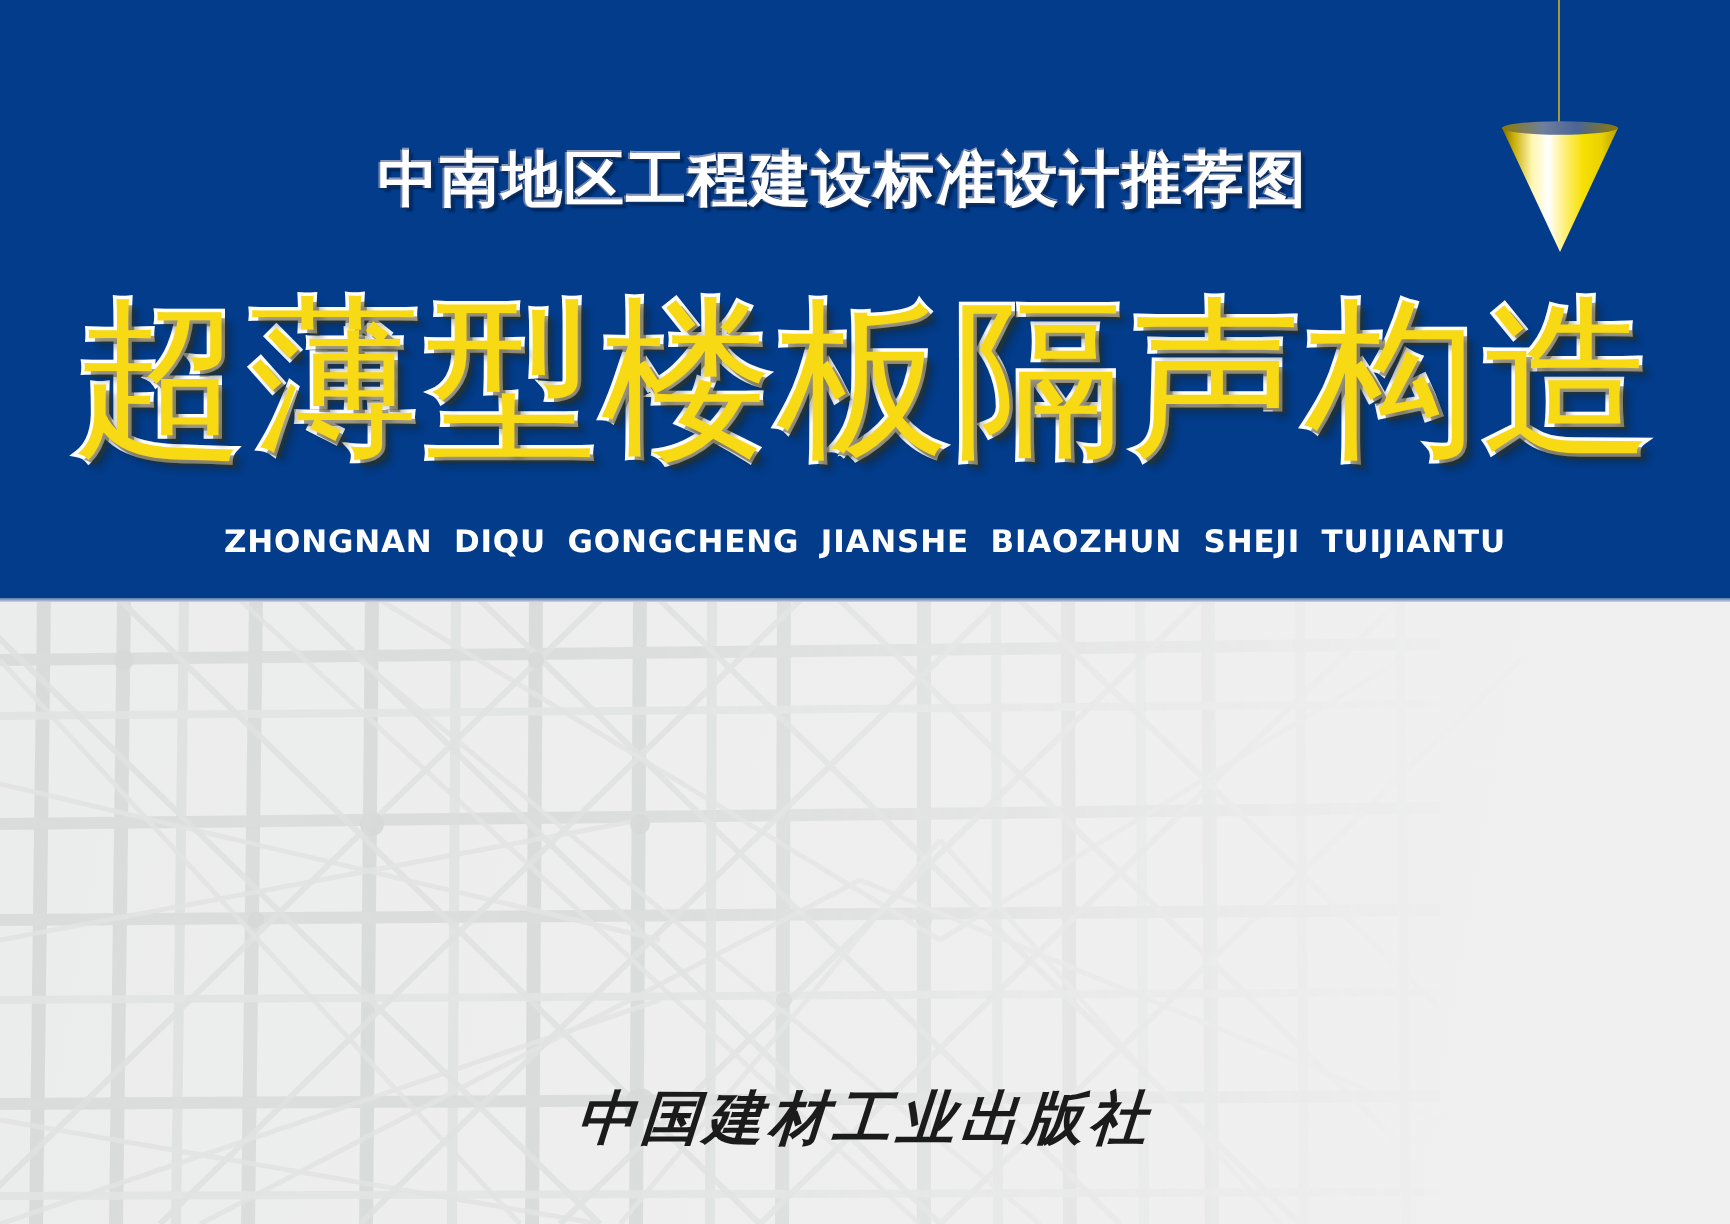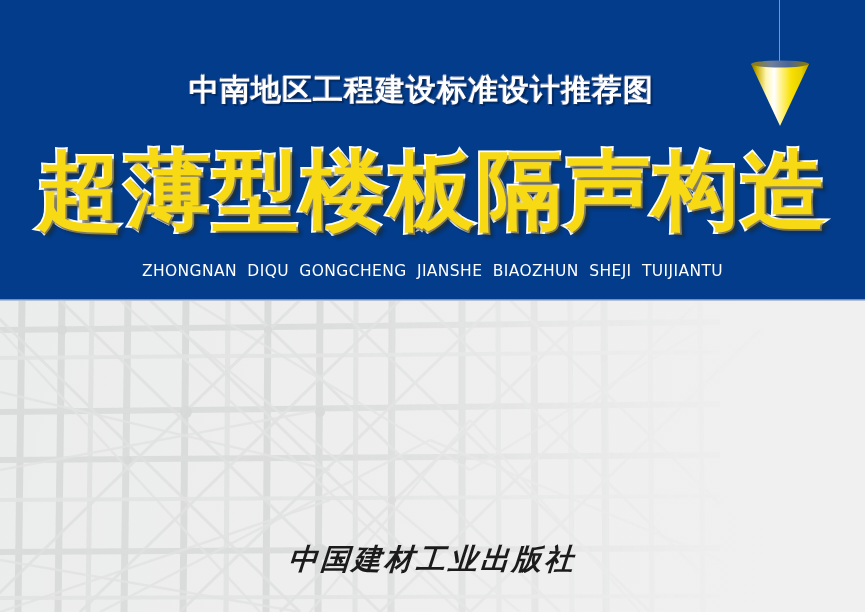--- a/index.html
+++ b/index.html
@@ -99,42 +99,42 @@
     position: absolute;
     left: 0;
     top: 138px;
     width: 865px;
     text-align: center;
   }
   .main-title {
     display: inline-block;
     position: relative;
     font-family: "DejaVu Sans", "Liberation Sans", sans-serif;
-    font-weight: 700;
+    font-weight: 400;
     font-size: 86px;
     line-height: 104px;
     letter-spacing: 2px;
     white-space: nowrap;
     color: #f7d914;
     -webkit-text-stroke: 3.5px #ffffff;
     paint-order: stroke fill;
     text-shadow:
        3px 3px 0px rgba(60,50,10,0.45),
        5px 5px 3px rgba(30,26,6,0.30);
   }
 
   
   .pinyin {
     position: absolute;
     left: 0;
     top: 262px;
     width: 865px;
     text-align: center;
     font-family: "DejaVu Sans", "Liberation Sans", sans-serif;
-    font-weight: 400;
+    font-weight: 700;
     font-size: 15.5px;
     letter-spacing: 0.4px;
     word-spacing: 5px;
     color: #ffffff;
     white-space: nowrap;
   }
 
   
   .atlas-code {
     position: absolute;

